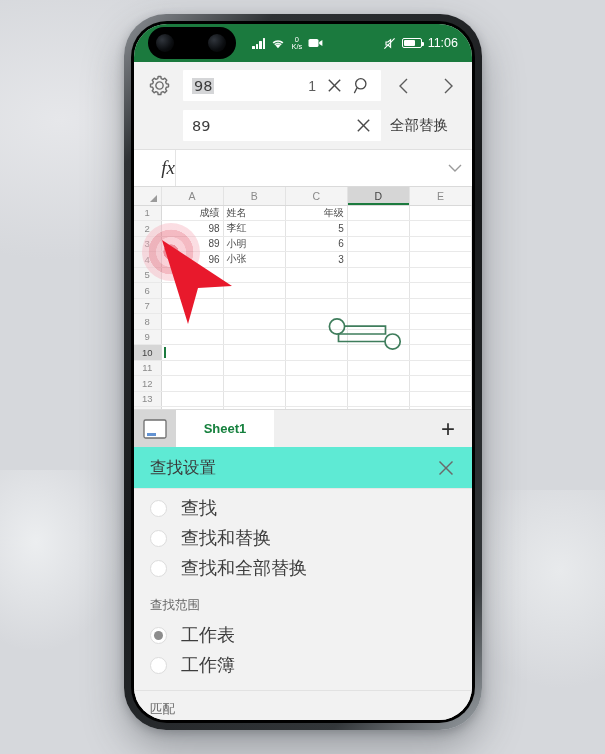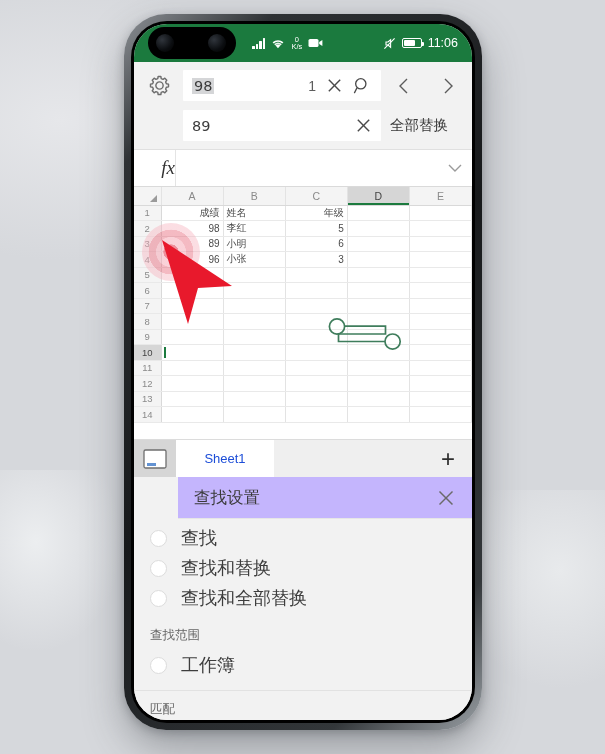--- a/index.html
+++ b/index.html
@@ -134,30 +134,29 @@
   
   #doodle { position:absolute; left:193px; top:130px; width:78px; height:34px; pointer-events:none; }
 
   
   #sheettabs {
     height:38px; background:#efefef; display:flex; align-items:stretch; flex:0 0 auto;
     border-top:1px solid #dcdcdc;
   }
   #sheet-icon { width:42px; background:#d6d6d6; display:flex; align-items:center; justify-content:center; }
   .sheettab { width:98px; background:#fff; display:flex; align-items:center; justify-content:center;
-              font-size:13px; color:#1d4ed8; }
+              font-size:13px; color:#15803d;font-weight:bold; }
   #addsheet { margin-left:auto; width:48px; display:flex; align-items:center; justify-content:center;
               font-size:24px; color:#2e2e2e; line-height:1; }
 
   
   #panel { background:#f2f2f2; flex:0 0 auto; }
   #panel-head {
-    background:#c4b5fd; height:42px; display:flex; align-items:center; padding:0 16px;
+    background:#5eead4; height:42px; display:flex; align-items:center; padding:0 16px;
     border-bottom:1px solid #e6e6e6;
-    margin-left:44px;
   }
   #panel-title { font-size:16.5px; color:#3a3a3a; }
   #panel-close { margin-left:auto; display:flex; }
   .optlist { padding:4px 0 6px 0; }
   .opt { height:30px; display:flex; align-items:center; padding:0 16px; gap:14px; }
   .radio { width:17px; height:17px; border-radius:50%; background:#fff; border:1px solid #dcdcdc; flex:0 0 auto; position:relative; }
   .radio.on:after {
     content:""; position:absolute; left:50%; top:50%; width:9px; height:9px; margin:-4.5px 0 0 -4.5px;
     border-radius:50%; background:#8d8d8d;
   }
@@ -469,20 +468,24 @@
             </div>
             <div class="opt">
               <span class="radio"></span>
               <span class="lbl zh">查找和全部替换</span>
             </div>
           </div>
 
       <div class="section-label zh">查找范围</div>
       <div class="optlist" id="scope-options">
             <div class="opt">
+              <span class="radio on"></span>
+              <span class="lbl zh">工作表</span>
+            </div>
+            <div class="opt">
               <span class="radio"></span>
               <span class="lbl zh">工作簿</span>
             </div>
           </div>
 
       <div class="sep"></div>
       <div class="section-label zh" style="padding-top:10px">匹配</div>
     </div>
 
     <div id="ripple"></div>

